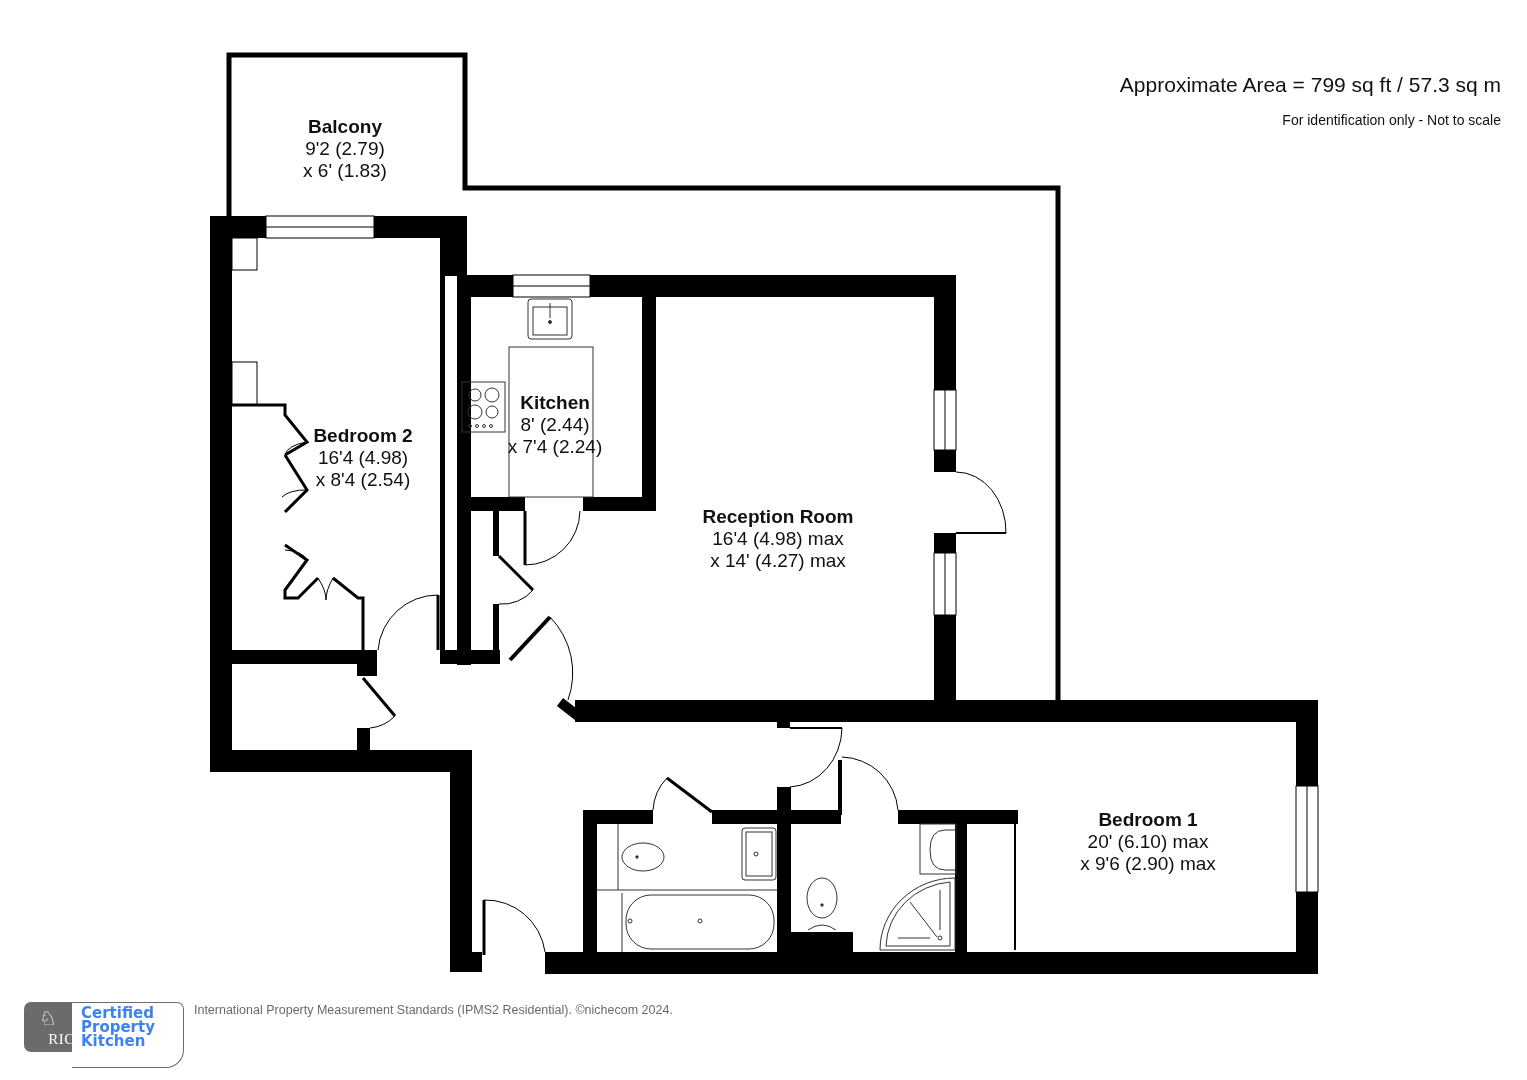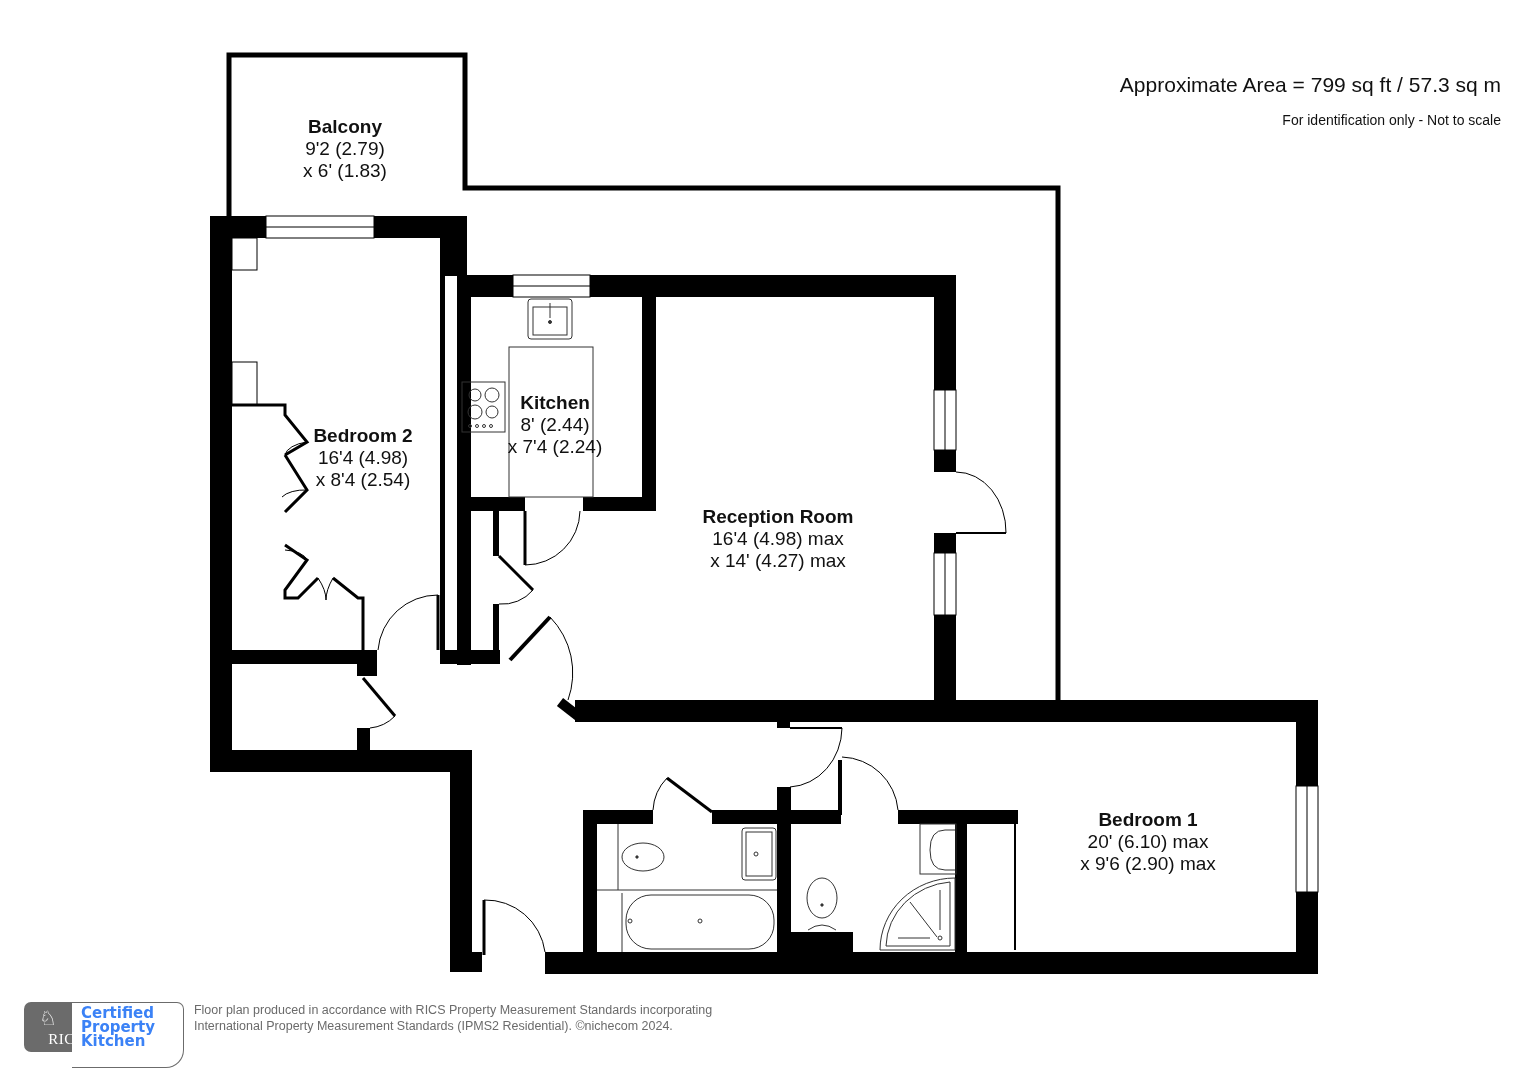--- a/index.html
+++ b/index.html
@@ -222,16 +222,15 @@
   <div class="rics-logo">
     <span class="lion">♘</span>
     <span class="txt">RICS</span>
   </div>
   <div class="cert-box">
     <div>Certified</div>
     <div>Property</div>
     <div>Kitchen</div>
   </div>
   <div class="footer-text">
-    <div>Floor plan produced in accordance with RICS Property Measurement Standards incorporating</div>
     <div>International Property Measurement Standards (IPMS2 Residential).   ©nichecom 2024.</div>
   </div>
 </div>
 
 </body></html>

